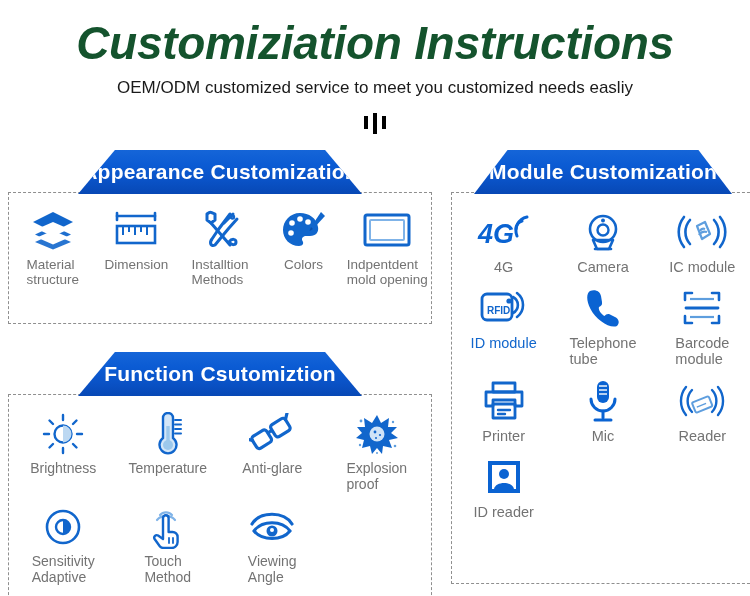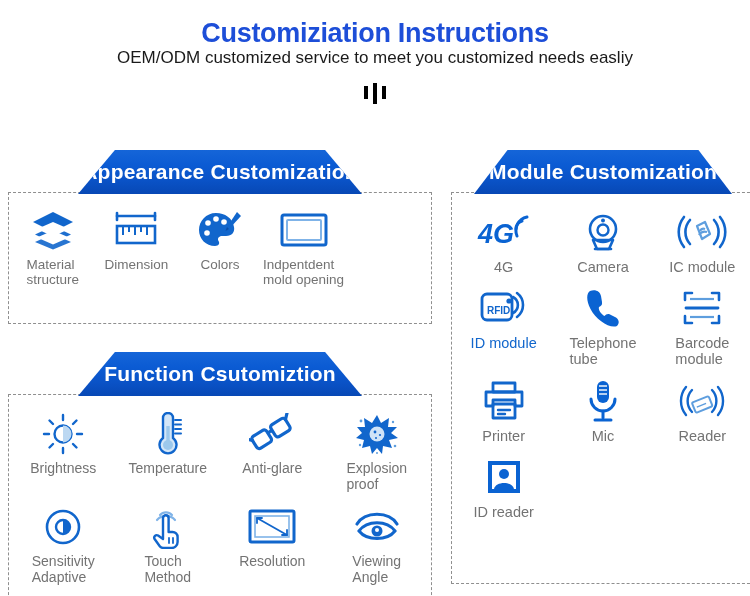--- a/index.html
+++ b/index.html
@@ -11,30 +11,31 @@
   }
   #page {
     position: relative;
     width: 750px; height: 596px;
     background: #ffffff;
   }
 
   
   .header { width: 100%; text-align: center; padding-top: 18px; }
   .main-title {
-    font-size: 27px;
+    font-size: 46px;
     font-weight: bold;
-    color: #1d4ed8;
+    color: #14532d;
     letter-spacing: -0.3px;
     line-height: 1.12;
+    font-style: italic;
   }
   .sub-title {
     font-size: 17px;
     color: #1a1a1a;
-    margin-top: 0;
+    margin-top: 8px;
     font-weight: normal;
   }
   .divider-marks {
     margin-top: 10px;
     height: 26px;
     display: flex;
     align-items: flex-end;
     justify-content: center;
     gap: 5px;
   }
@@ -162,20 +163,38 @@
                 <line x1="17" y1="16" x2="17" y2="22"></line>
                 <line x1="23" y1="16" x2="23" y2="25"></line>
                 <line x1="29" y1="16" x2="29" y2="22"></line>
                 <line x1="35" y1="16" x2="35" y2="25"></line>
               </g>
             </svg>
           </span>
           <span class="cap">Dimension</span>
         </div>
 
+        <div class="cell">
+          <span class="glyph">
+            <svg width="44" height="42" viewBox="0 0 44 42">
+              <g stroke="#1166cc" stroke-width="3" fill="none" stroke-linecap="round" stroke-linejoin="round">
+                <path d="M9 5 L9 11 L13 14 L17 11 L17 5 C12 2.5 12 2.5 9 5 Z"></path>
+                <path d="M13 14 L32 36"></path>
+                <path d="M35 5 L26 14"></path>
+                <path d="M32 5 L23 17 L20 21 L14 30 C11 34 13 38 17 36 L26 25 L31 19 L39 10"></path>
+                <circle cx="34.5" cy="8" r="1.2"></circle>
+              </g>
+              <g stroke="#1166cc" stroke-width="3" fill="none" stroke-linecap="round">
+                <path d="M31 33 C34 37 38 36 38 33 C38 30 34 29 31 33 Z"></path>
+              </g>
+            </svg>
+          </span>
+          <span class="cap">Installtion
+Methods</span>
+        </div>
 
         <div class="cell">
           <span class="glyph">
             <svg width="46" height="40" viewBox="0 0 46 40">
               <path d="M19 3 C9 3 2 11 2 20 C2 29 9 36 18 36 C22 36 23 33 21.5 31 C20 28.5 22 26 25 26 L29 26 C35 26 38 22 37 17 C35.5 8 28 3 19 3 Z" fill="#1166cc"></path>
               <g fill="#ffffff">
                 <circle cx="11" cy="13" r="2.8"></circle>
                 <circle cx="19" cy="9" r="2.8"></circle>
                 <circle cx="27" cy="12" r="2.8"></circle>
                 <circle cx="10" cy="23" r="2.8"></circle>
@@ -309,34 +328,20 @@
               <g stroke="#1166cc" stroke-width="1.8" stroke-linecap="round">
                 <line x1="22" y1="33" x2="22" y2="38"></line>
                 <line x1="26" y1="33" x2="26" y2="38"></line>
               </g>
             </svg>
           </span>
           <span class="cap">Touch
 Method</span>
         </div>
 
-        <div class="cell">
-          <span class="glyph">
-            <svg width="50" height="40" viewBox="0 0 50 40">
-              <rect x="3" y="4" width="44" height="31" rx="1.5" fill="none" stroke="#1166cc" stroke-width="3"></rect>
-              <rect x="8" y="9" width="34" height="21" fill="none" stroke="#7fb3e8" stroke-width="1.6"></rect>
-              <g stroke="#1166cc" stroke-width="1.8" stroke-linecap="round">
-                <line x1="10" y1="11" x2="40" y2="28"></line>
-                <path d="M10 11 L15 11 M10 11 L10 16"></path>
-                <path d="M40 28 L35 28 M40 28 L40 23"></path>
-              </g>
-            </svg>
-          </span>
-          <span class="cap">Resolution</span>
-        </div>
 
         <div class="cell">
           <span class="glyph">
             <svg width="48" height="38" viewBox="0 0 48 38">
               <path d="M4 16 C12 3 36 3 44 16" fill="none" stroke="#1166cc" stroke-width="3.2" stroke-linecap="round"></path>
               <path d="M6 23 C14 12 34 12 42 23 C34 33 14 33 6 23 Z" fill="none" stroke="#1166cc" stroke-width="3"></path>
               <circle cx="24" cy="23" r="5.5" fill="#1166cc"></circle>
               <circle cx="24" cy="22" r="2" fill="#ffffff"></circle>
             </svg>
           </span>

